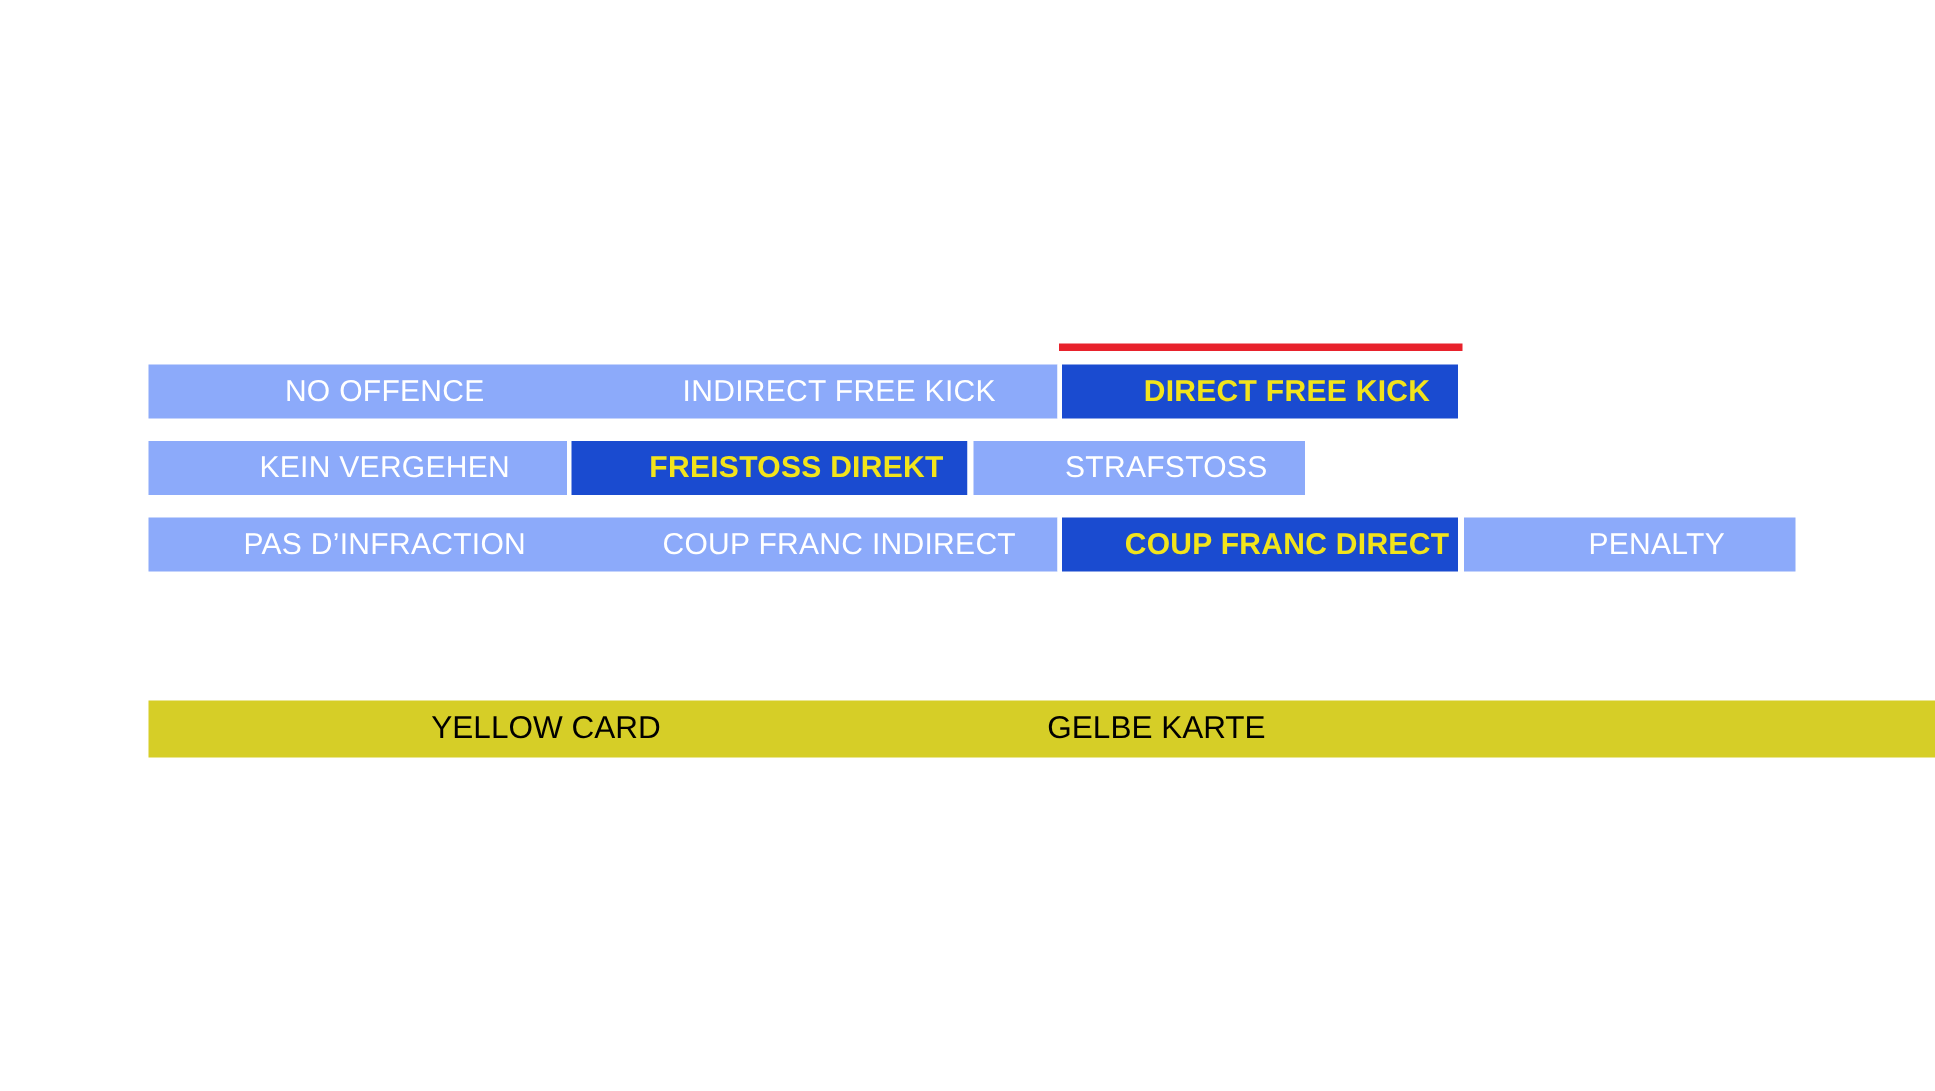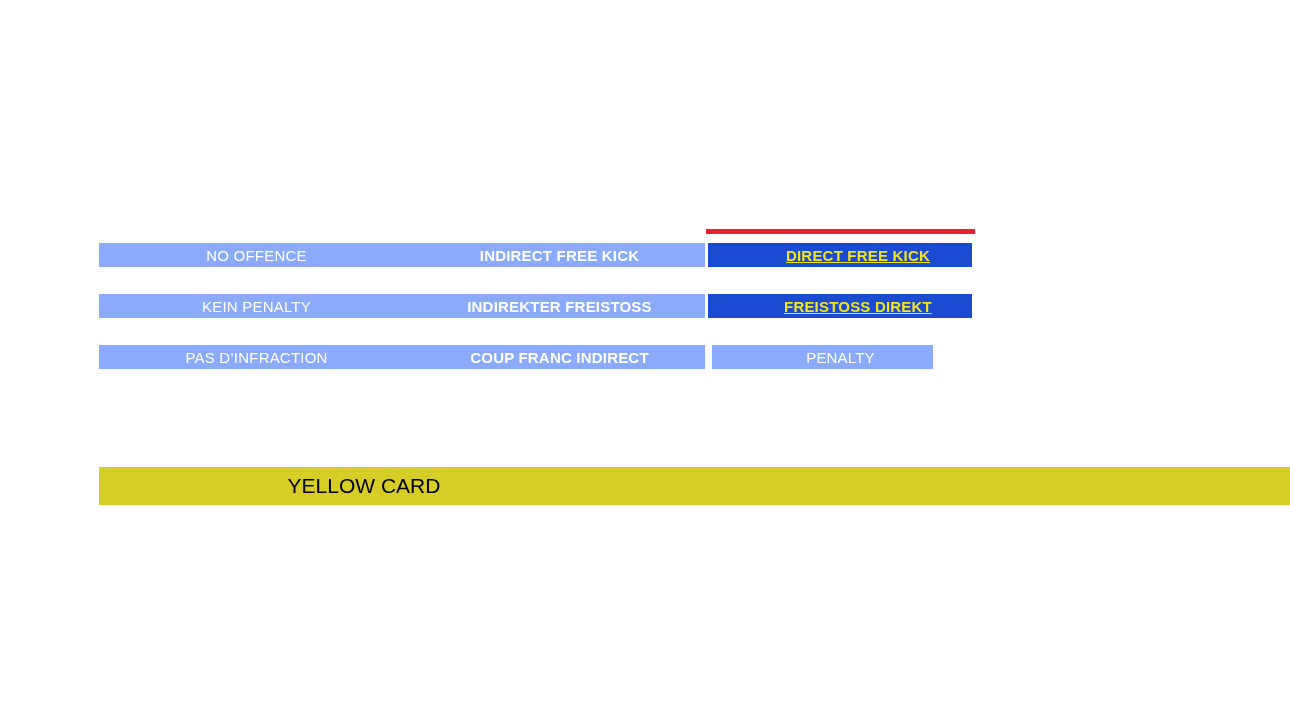--- a/index.html
+++ b/index.html
@@ -34,47 +34,46 @@
     display: flex;
     width: 1098px;
     height: 36px;
     margin-bottom: 15px;
   }
 
   .cell {
     display: flex;
     align-items: center;
     justify-content: center;
-    height: 24px;
+    height: 36px;
     box-sizing: border-box;
     color: #ffffff;
-    font-size: 15px;
+    font-size: 20px;
     font-weight: 400;
     letter-spacing: 0.2px;
     white-space: nowrap;
     padding-left: 36px;
   }
 
   .cell.tone-light {
     background: #8caafa;
   }
 
   
   .cell.c-no-offence   { width: 279px; }
-  .cell.c-indirect     { width: 327px; font-weight: bold; }
+  .cell.c-indirect     { width: 327px; }
 
   
   .spacer-a { width: 3px; background: #ffffff; }
 
   .cell.c-direct {
     width: 264px;
     background: #1a4bd0;
     color: #f2e41b;
     font-weight: 600;
-    text-decoration: underline;
   }
 
   .spacer-b { width: 4px; background: #ffffff; }
 
   .cell.c-penalty { width: 221px; }
 
   
   .accent-bar {
     position: absolute;
     left: 607px;
@@ -121,34 +120,36 @@
     <div class="row">
       <div class="accent-bar"></div>
       <div class="cell tone-light c-no-offence">NO OFFENCE</div>
       <div class="cell tone-light c-indirect">INDIRECT FREE KICK</div>
       <div class="spacer-a"></div>
       <div class="cell c-direct">DIRECT FREE KICK</div>
       <div class="spacer-b"></div>
     </div>
 
     <div class="row">
-      <div class="cell tone-light c-no-offence">KEIN PENALTY</div>
-      <div class="cell tone-light c-indirect">INDIREKTER FREISTOSS</div>
+      <div class="cell tone-light c-no-offence">KEIN VERGEHEN</div>
       <div class="spacer-a"></div>
       <div class="cell c-direct">FREISTOSS DIREKT</div>
       <div class="spacer-b"></div>
+      <div class="cell tone-light c-penalty">STRAFSTOSS</div>
     </div>
 
     <div class="row">
       <div class="cell tone-light c-no-offence">PAS D’INFRACTION</div>
       <div class="cell tone-light c-indirect">COUP FRANC INDIRECT</div>
       <div class="spacer-a"></div>
+      <div class="cell c-direct">COUP FRANC DIRECT</div>
       <div class="spacer-b"></div>
       <div class="cell tone-light c-penalty">PENALTY</div>
     </div>
 
   </div>
 
   <div class="card-banner">
     <div class="card-cell k1">YELLOW CARD</div>
+    <div class="card-cell k2">GELBE KARTE</div>
   </div>
 
 </div>
 
 </body></html>

